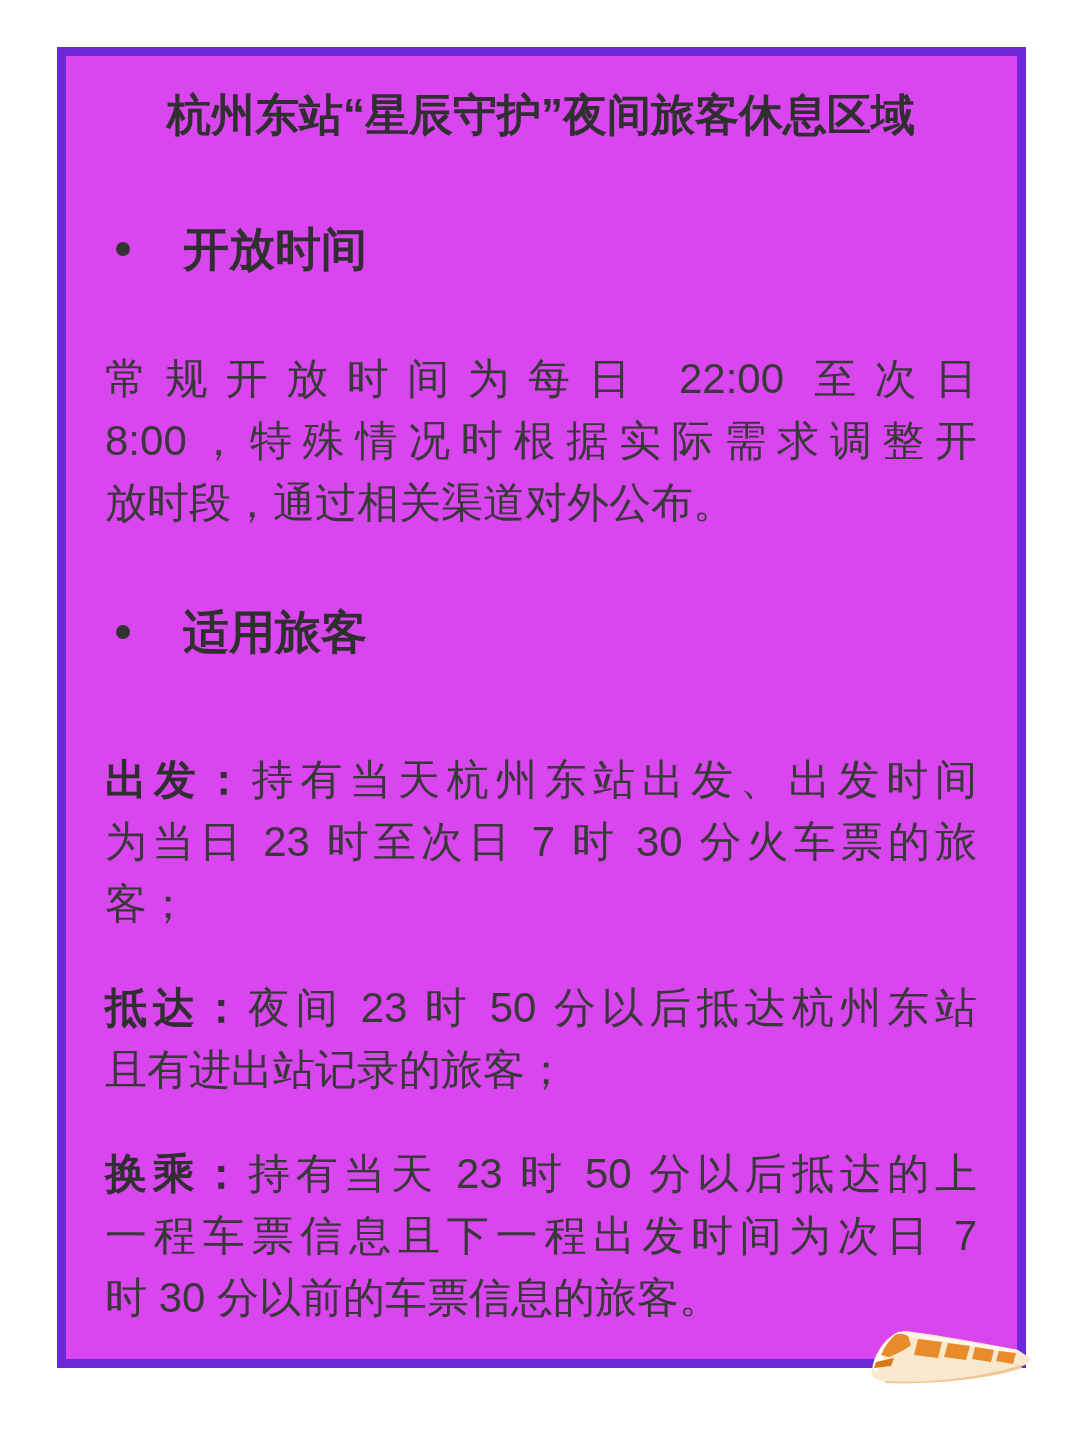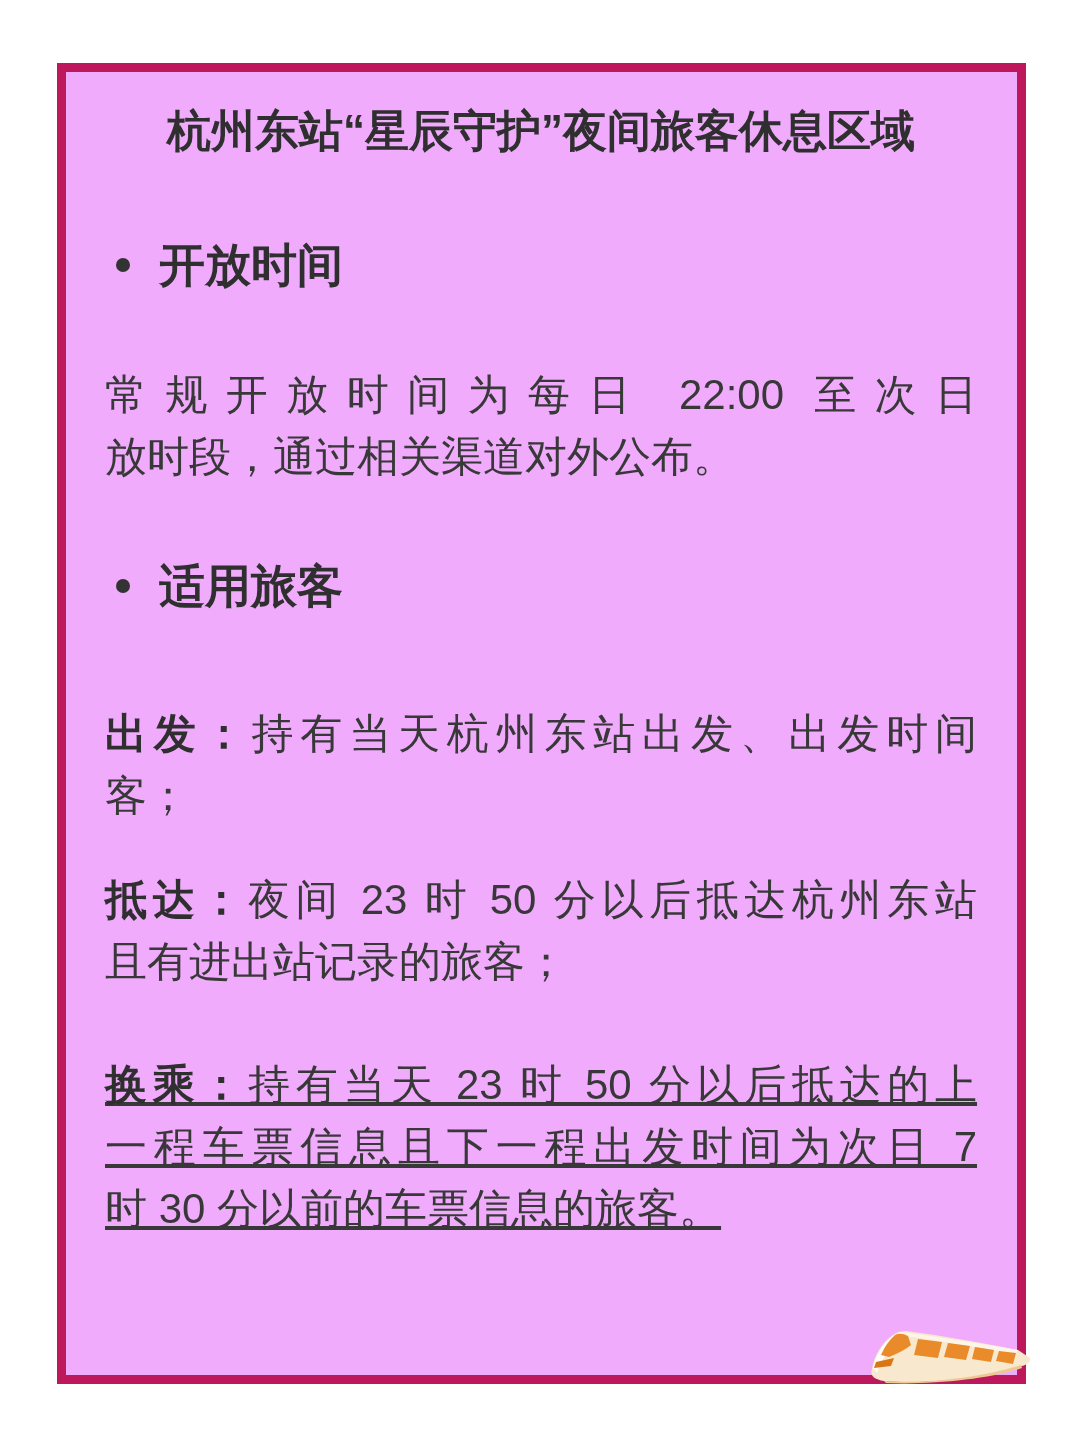--- a/index.html
+++ b/index.html
@@ -10,67 +10,68 @@
     width: 1080px;
     height: 1436px;
     background: #ffffff;
     position: relative;
     overflow: hidden;
     font-family: "Liberation Sans", "DejaVu Sans", sans-serif;
   }
   .frame {
     position: absolute;
     left: 57px;
-    top: 63px;
+    top: 47px;
     width: 969px;
     height: 1321px;
     box-sizing: border-box;
-    border: 9px solid #be185d;
-    background: #f0abfc;
+    border: 9px solid #6d28d9;
+    background: #d946ef;
   }
   .content {
     box-sizing: border-box;
     height: 100%;
     padding: 33px 40px 0 39px;
   }
   .title {
     font-size: 44px;
     line-height: 52px;
     font-weight: 700;
     text-align: center;
     color: #2f2f2f;
   }
   .heading {
     display: flex;
     align-items: center;
     font-size: 46px;
     line-height: 54px;
     font-weight: 700;
     color: #2f2f2f;
+    gap: 24px;
   }
   .h1-gap { margin-top: 81px; }
   .h2-gap { margin-top: 71px; }
   .dot {
     width: 14px;
     height: 14px;
     border-radius: 50%;
     background: #333333;
     margin-left: 11px;
     margin-right: 29px;
     flex: 0 0 auto;
   }
   .para {
     font-size: 42px;
     line-height: 62px;
     color: #383838;
   }
   .p1-gap { margin-top: 72px; }
   .p2-gap { margin-top: 90px; }
   .p3-gap { margin-top: 42px; }
-  .p4-gap { margin-top: 61px; text-decoration: underline; }
+  .p4-gap { margin-top: 42px; }
   .line {
     min-height: 62px;
     text-align: left;
   }
   .stretch {
     text-align: justify;
     text-align-last: justify;
   }
   .lead {
     font-weight: 700;
@@ -93,30 +94,32 @@
 
     <div class="title">杭州东站“星辰守护”夜间旅客休息区域</div>
 
     <div class="heading h1-gap">
       <span class="dot"></span>
       <span>开放时间</span>
     </div>
 
     <div class="para p1-gap">
       <div class="line stretch">常规开放时间为每日 22:00 至次日</div>
+      <div class="line stretch">8:00，特殊情况时根据实际需求调整开</div>
       <div class="line">放时段，通过相关渠道对外公布。</div>
     </div>
 
     <div class="heading h2-gap">
       <span class="dot"></span>
       <span>适用旅客</span>
     </div>
 
     <div class="para p2-gap">
       <div class="line stretch"><span class="lead">出发：</span><span>持有当天杭州东站出发、出发时间</span></div>
+      <div class="line stretch">为当日 23 时至次日 7 时 30 分火车票的旅</div>
       <div class="line">客；</div>
     </div>
 
     <div class="para p3-gap">
       <div class="line stretch"><span class="lead">抵达：</span><span>夜间 23 时 50 分以后抵达杭州东站</span></div>
       <div class="line">且有进出站记录的旅客；</div>
     </div>
 
     <div class="para p4-gap">
       <div class="line stretch"><span class="lead">换乘：</span><span>持有当天 23 时 50 分以后抵达的上</span></div>

